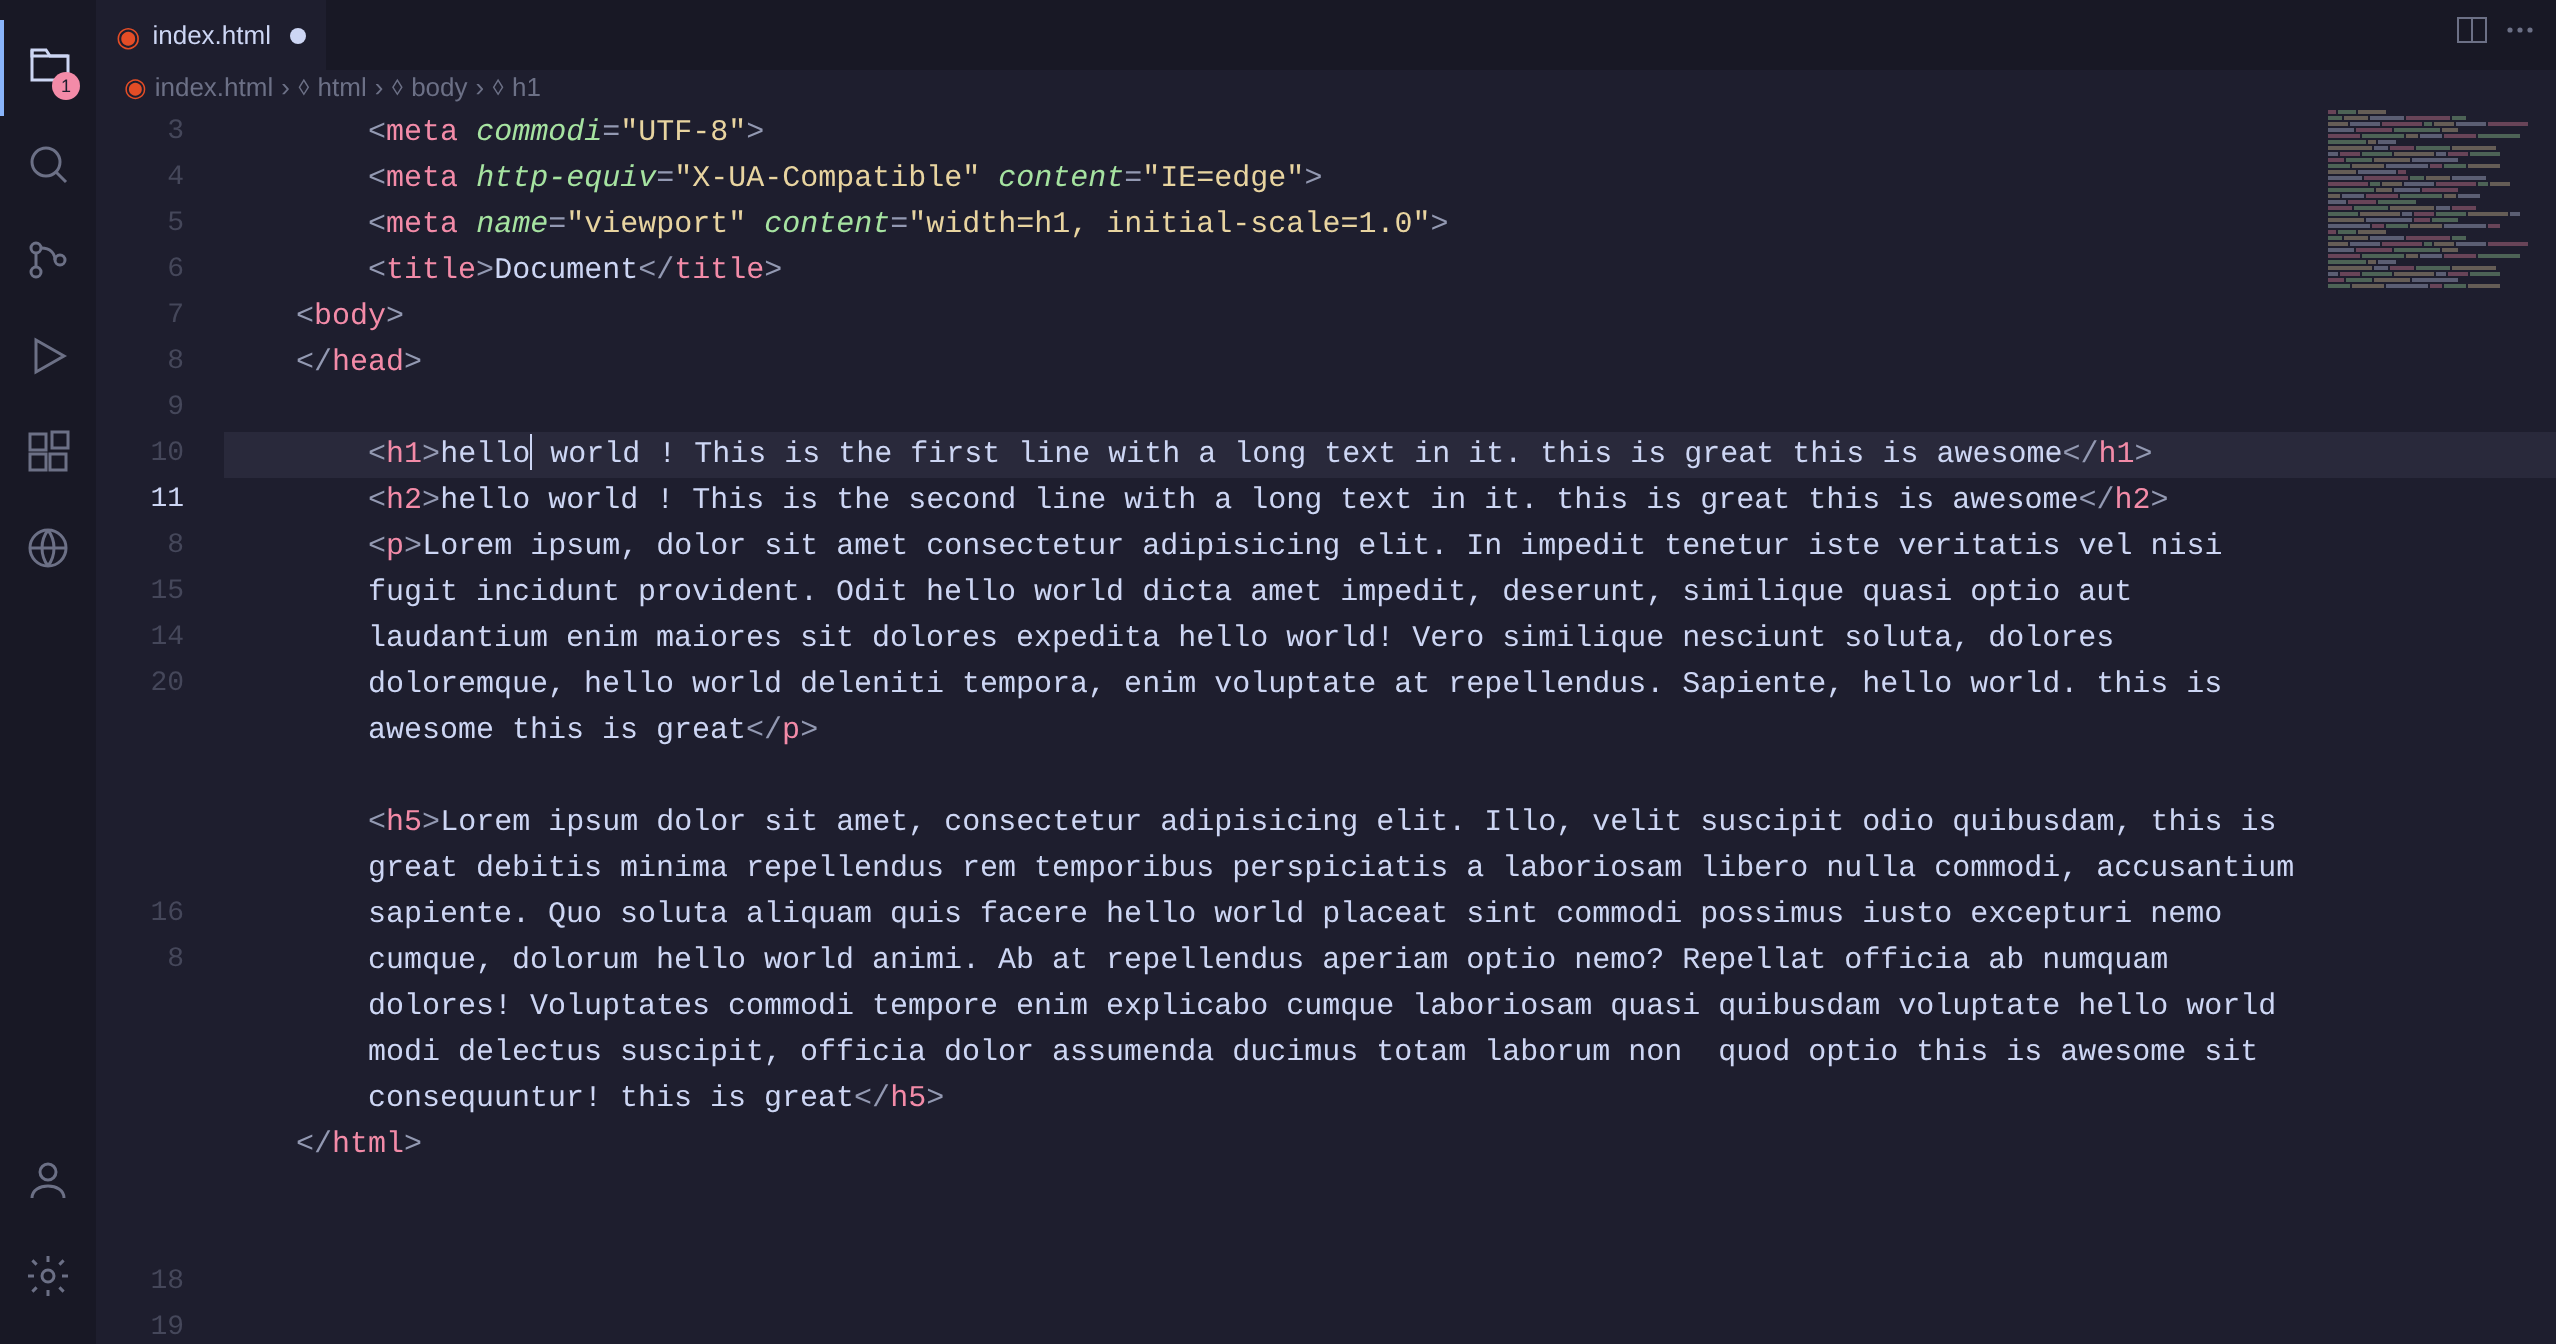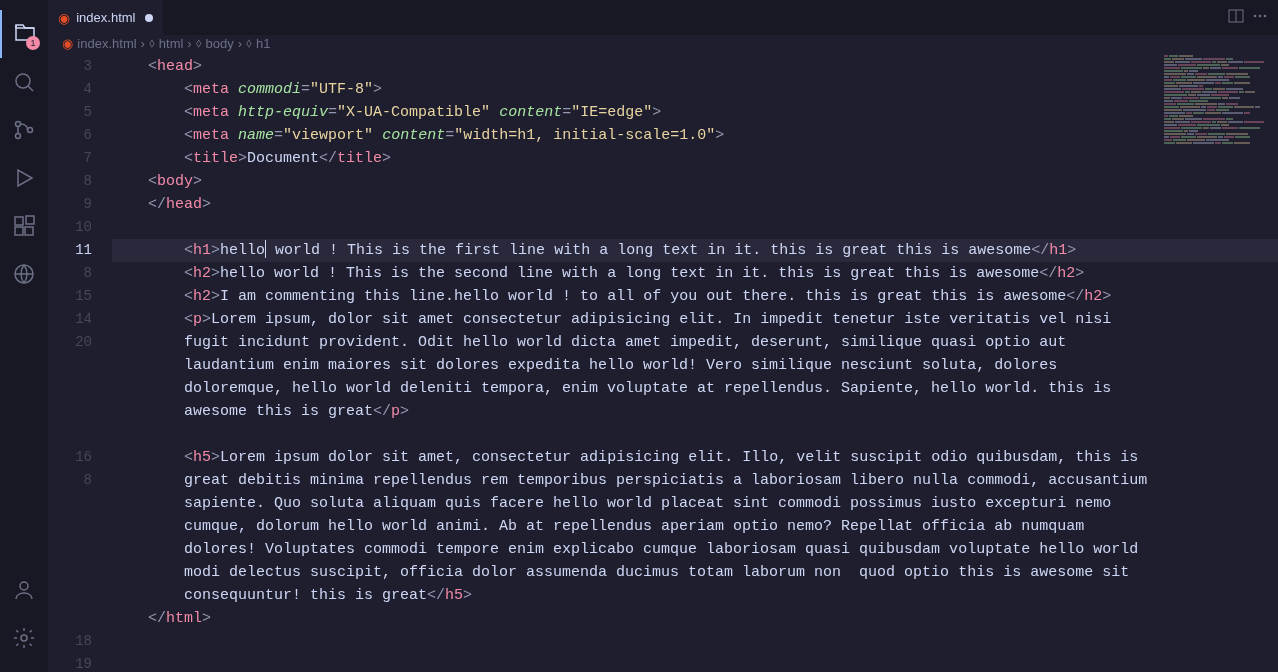--- a/index.html
+++ b/index.html
@@ -286,31 +286,29 @@
           <div class="line-num"></div>
           <div class="line-num"></div>
           <div class="line-num"></div>
           <div class="line-num"></div>
           <div class="line-num"></div>
           <div class="line-num"></div>
           <div class="line-num">18</div>
           <div class="line-num">19</div>
         </div>
       <div class="code-area" id="code">
-          <div class="code-line">    <span class="c-br">&lt;</span><span class="c-tag">head</span><span class="c-br">&gt;</span></div>
           <div class="code-line">        <span class="c-br">&lt;</span><span class="c-tag">meta</span> <span class="c-attr">commodi</span><span class="c-br">=</span><span class="c-str">"UTF-8"</span><span class="c-br">&gt;</span></div>
           <div class="code-line">        <span class="c-br">&lt;</span><span class="c-tag">meta</span> <span class="c-attr">http-equiv</span><span class="c-br">=</span><span class="c-str">"X-UA-Compatible"</span> <span class="c-attr">content</span><span class="c-br">=</span><span class="c-str">"IE=edge"</span><span class="c-br">&gt;</span></div>
           <div class="code-line">        <span class="c-br">&lt;</span><span class="c-tag">meta</span> <span class="c-attr">name</span><span class="c-br">=</span><span class="c-str">"viewport"</span> <span class="c-attr">content</span><span class="c-br">=</span><span class="c-str">"width=h1, initial-scale=1.0"</span><span class="c-br">&gt;</span></div>
           <div class="code-line">        <span class="c-br">&lt;</span><span class="c-tag">title</span><span class="c-br">&gt;</span><span class="c-txt">Document</span><span class="c-br">&lt;/</span><span class="c-tag">title</span><span class="c-br">&gt;</span></div>
           <div class="code-line">    <span class="c-br">&lt;</span><span class="c-tag">body</span><span class="c-br">&gt;</span></div>
           <div class="code-line">    <span class="c-br">&lt;/</span><span class="c-tag">head</span><span class="c-br">&gt;</span></div>
           <div class="code-line"></div>
           <div class="code-line hl-line">        <span class="c-br">&lt;</span><span class="c-tag">h1</span><span class="c-br">&gt;</span><span class="c-txt">hello</span><span class="cursor"></span><span class="c-txt"> world ! This is the first line with a long text in it. this is great this is awesome</span><span class="c-br">&lt;/</span><span class="c-tag">h1</span><span class="c-br">&gt;</span></div>
           <div class="code-line">        <span class="c-br">&lt;</span><span class="c-tag">h2</span><span class="c-br">&gt;</span><span class="c-txt">hello world ! This is the second line with a long text in it. this is great this is awesome</span><span class="c-br">&lt;/</span><span class="c-tag">h2</span><span class="c-br">&gt;</span></div>
-          <div class="code-line">        <span class="c-br">&lt;</span><span class="c-tag">h2</span><span class="c-br">&gt;</span><span class="c-txt">I am commenting this line.hello world ! to all of you out there. this is great this is awesome</span><span class="c-br">&lt;/</span><span class="c-tag">h2</span><span class="c-br">&gt;</span></div>
           <div class="code-wrap-line" style="padding-left:72px;text-indent:-72px">        <span class="c-br">&lt;</span><span class="c-tag">p</span><span class="c-br">&gt;</span><span class="c-txt">Lorem ipsum, dolor sit amet consectetur adipisicing elit. In impedit tenetur iste veritatis vel nisi fugit incidunt provident. Odit hello world dicta amet impedit, deserunt, similique quasi optio aut laudantium enim maiores sit dolores expedita hello world! Vero similique nesciunt soluta, dolores doloremque, hello world deleniti tempora, enim voluptate at repellendus. Sapiente, hello world. this is awesome this is great</span><span class="c-br">&lt;/</span><span class="c-tag">p</span><span class="c-br">&gt;</span></div>
           <div class="code-line"></div>
           <div class="code-wrap-line" style="padding-left:72px;text-indent:-72px">        <span class="c-br">&lt;</span><span class="c-tag">h5</span><span class="c-br">&gt;</span><span class="c-txt">Lorem ipsum dolor sit amet, consectetur adipisicing elit. Illo, velit suscipit odio quibusdam, this is great debitis minima repellendus rem temporibus perspiciatis a laboriosam libero nulla commodi, accusantium sapiente. Quo soluta aliquam quis facere hello world placeat sint commodi possimus iusto excepturi nemo cumque, dolorum hello world animi. Ab at repellendus aperiam optio nemo? Repellat officia ab numquam dolores! Voluptates commodi tempore enim explicabo cumque laboriosam quasi quibusdam voluptate hello world modi delectus suscipit, officia dolor assumenda ducimus totam laborum non  quod optio this is awesome sit consequuntur! this is great</span><span class="c-br">&lt;/</span><span class="c-tag">h5</span><span class="c-br">&gt;</span></div>
           <div class="code-line">    <span class="c-br">&lt;/</span><span class="c-tag">html</span><span class="c-br">&gt;</span></div>
         </div>
       <div class="minimap" id="minimap">
           <div class="minimap-line">
             <span class="minimap-seg ms-tag" style="width:4px"></span>
             <span class="minimap-seg ms-attr" style="width:9px"></span>
             <span class="minimap-seg ms-str" style="width:14px"></span>

